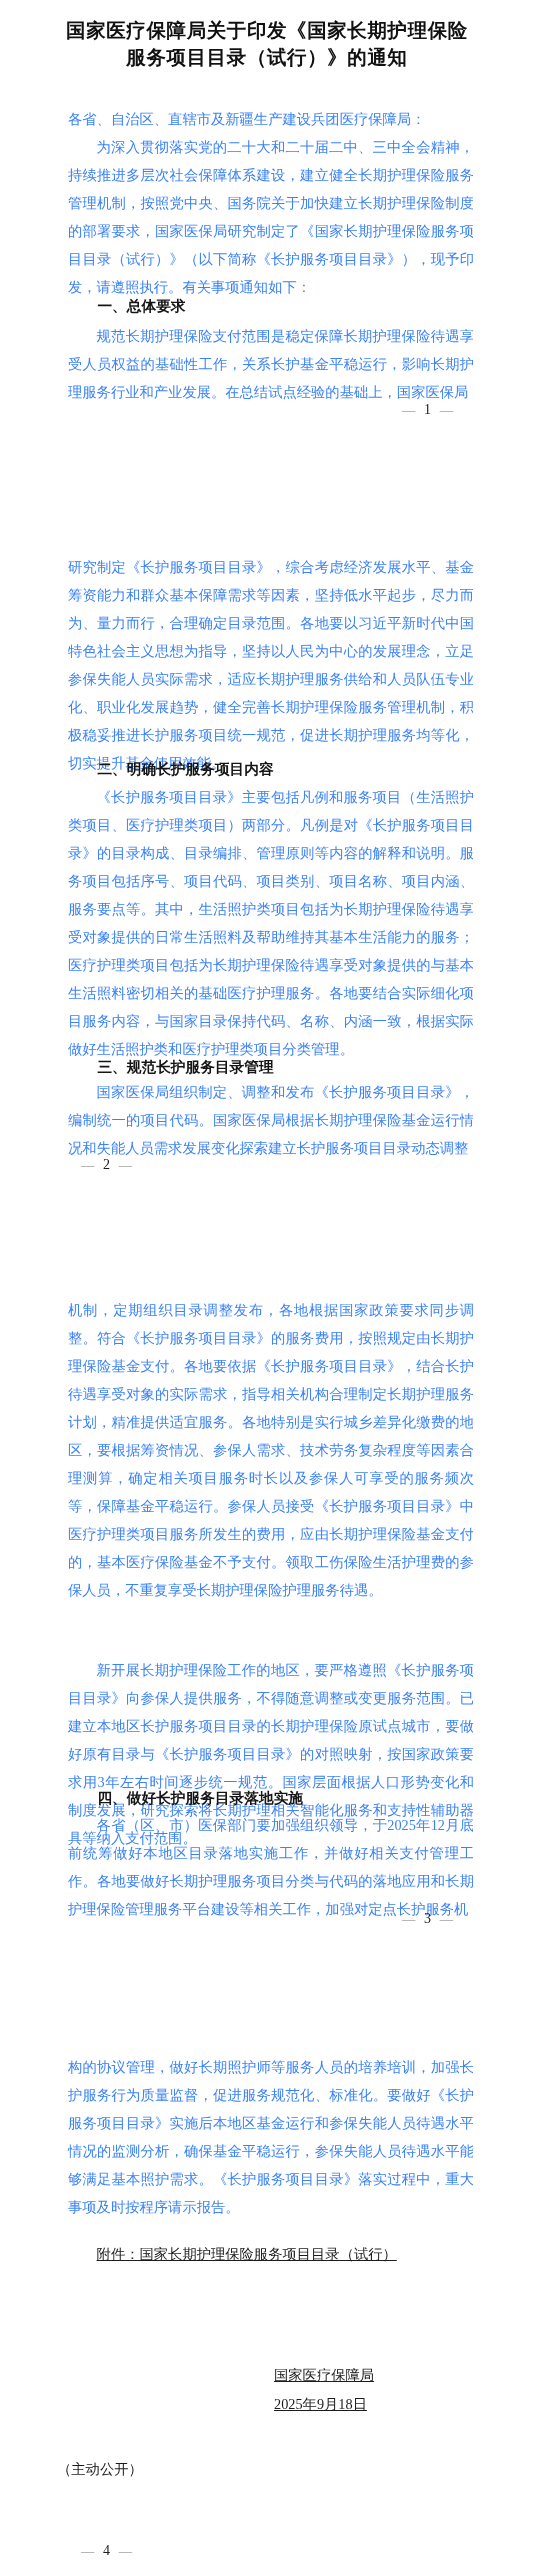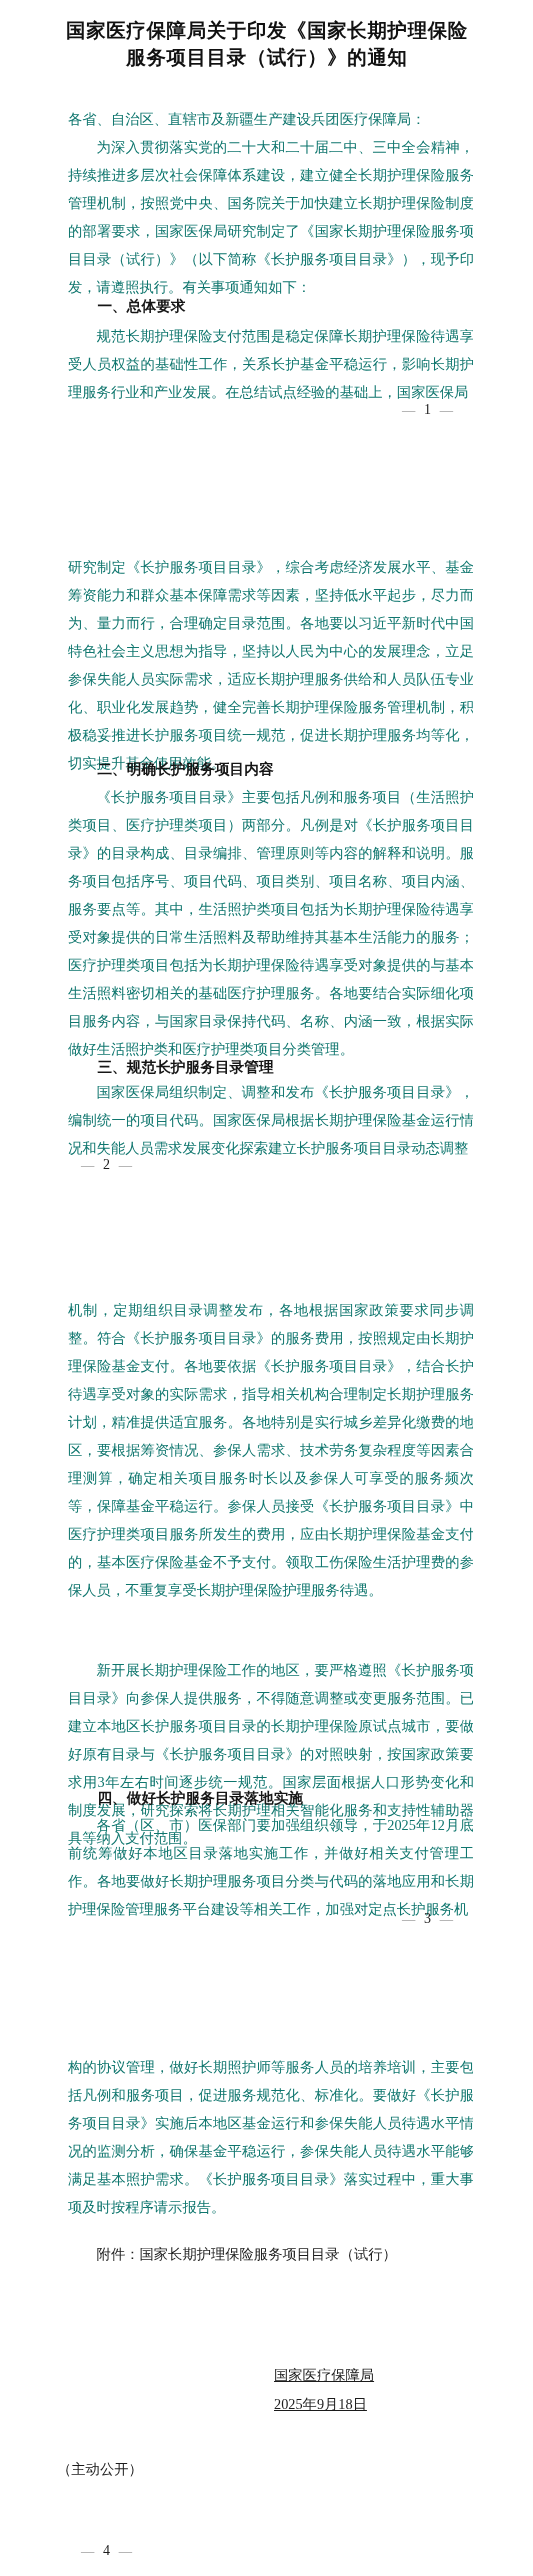--- a/index.html
+++ b/index.html
@@ -24,21 +24,21 @@
     color: #111111;
   }
   .body-text {
     position: absolute;
     left: 68px;
     width: 406px;
     font-size: 14.3px;
     line-height: 28px;
     text-align: justify;
     text-justify: inter-ideograph;
-    color: #0f766e;
+    color: #3b82f6;
   }
   .indent { text-indent: 2em; }
   .heading {
     font-family: "Liberation Sans", "DejaVu Sans", sans-serif;
     font-weight: 700;
     font-size: 14.7px;
     color: #151515;
     text-align: left;
   }
   .pagenum {
@@ -71,20 +71,21 @@
     line-height: 28px;
     margin-top: 48px;
   }
   .attachment {
     position: absolute;
     left: 68px;
     width: 427px;
     font-size: 14.3px;
     line-height: 28px;
     text-indent: 2em;
+    text-decoration: underline;
   }
 </style>
 </head>
 <body>
 
 <div class="sheet">
 
   <div class="doc-title" style="top:17.4px">
     <div>国家医疗保障局关于印发《国家长期护理保险</div>
     <div>服务项目目录（试行）》的通知</div>
@@ -127,21 +128,21 @@
   <div class="body-text heading indent" style="top:1784px">四、做好长护服务目录落地实施</div>
 
   <div class="body-text indent" style="top:1811px">各省（区、市）医保部门要加强组织领导，于2025年12月底前统筹做好本地区目录落地实施工作，并做好相关支付管理工作。各地要做好长期护理服务项目分类与代码的落地应用和长期护理保险管理服务平台建设等相关工作，加强对定点长护服务机</div>
 
   <div class="pagenum pn-right" style="top:1911px">
     <span class="dash">—</span>
     <span class="num">3</span>
     <span class="dash">—</span>
   </div>
 
-  <div class="body-text" style="top:2053px">构的协议管理，做好长期照护师等服务人员的培养培训，主要包括凡例和服务项目，促进服务规范化、标准化。要做好《长护服务项目目录》实施后本地区基金运行和参保失能人员待遇水平情况的监测分析，确保基金平稳运行，参保失能人员待遇水平能够满足基本照护需求。《长护服务项目目录》落实过程中，重大事项及时按程序请示报告。</div>
+  <div class="body-text" style="top:2053px">构的协议管理，做好长期照护师等服务人员的培养培训，加强长护服务行为质量监督，促进服务规范化、标准化。要做好《长护服务项目目录》实施后本地区基金运行和参保失能人员待遇水平情况的监测分析，确保基金平稳运行，参保失能人员待遇水平能够满足基本照护需求。《长护服务项目目录》落实过程中，重大事项及时按程序请示报告。</div>
 
   <div class="attachment" style="top:2240px">附件：国家长期护理保险服务项目目录（试行）</div>
 
   <div class="sig-block" style="top:2361px">国家医疗保障局</div>
 
   <div class="sig-block" style="top:2390px">2025年9月18日</div>
 
   <div class="disclosure" style="top:2407px">（主动公开）</div>
 
   <div class="pagenum pn-left" style="top:2543px">

